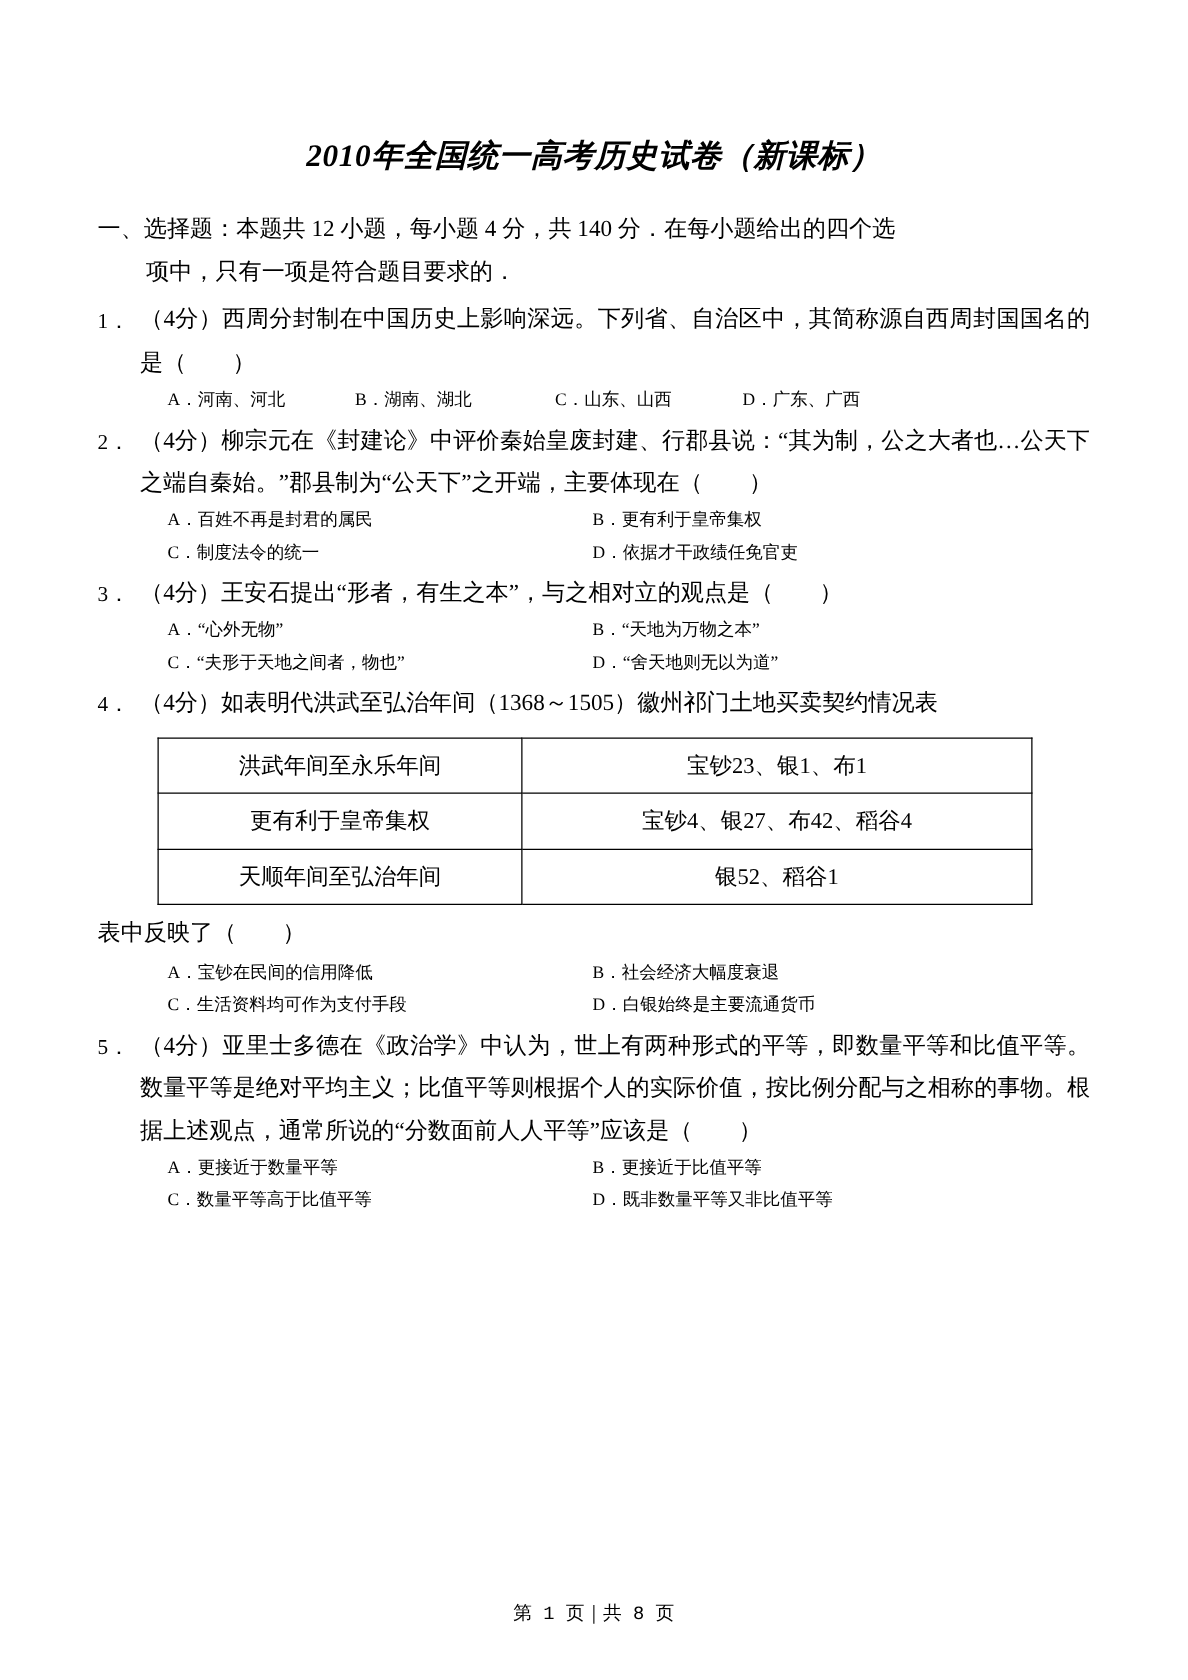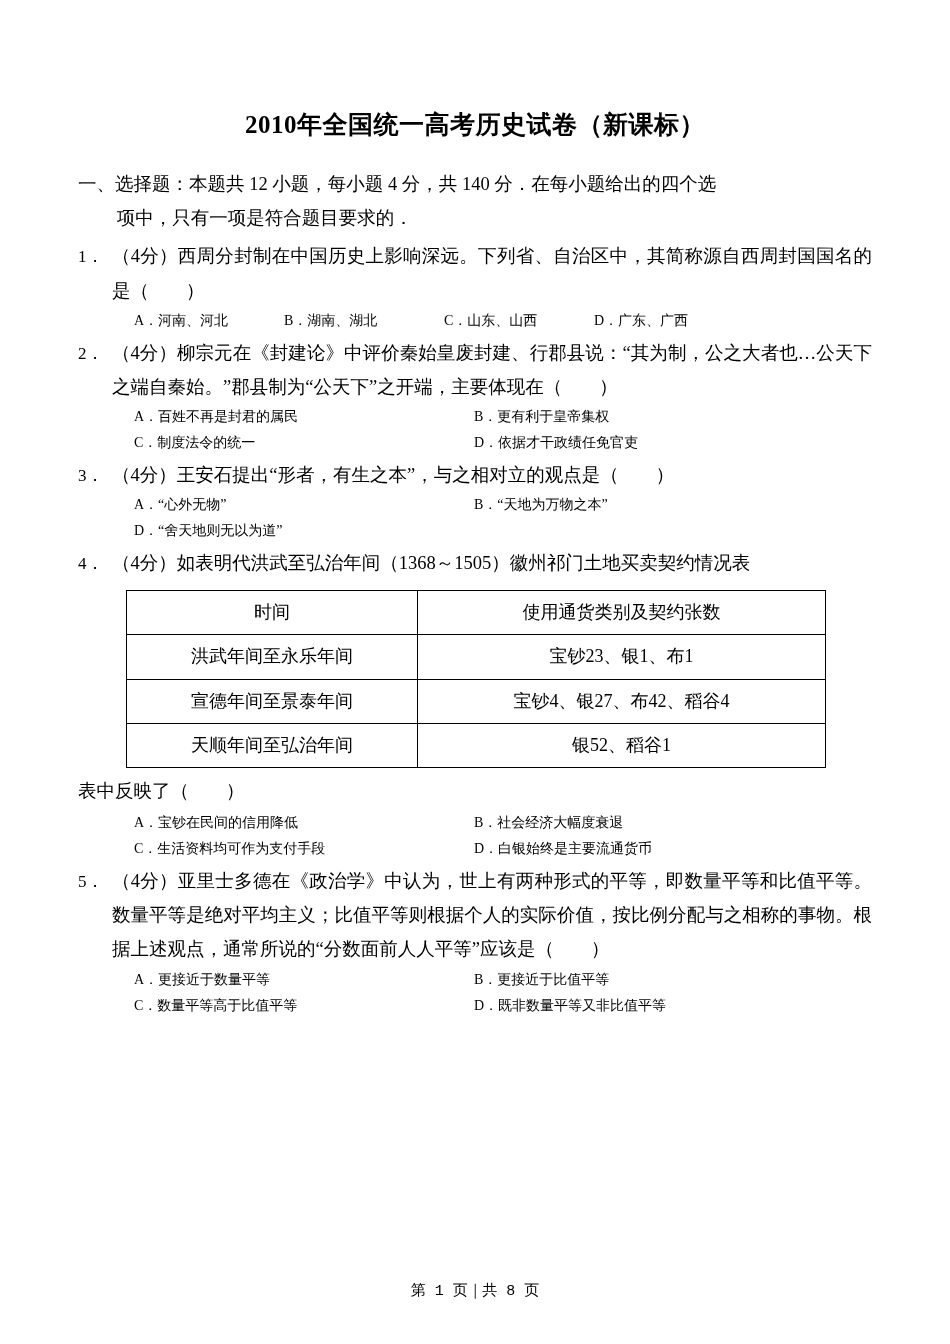--- a/index.html
+++ b/index.html
@@ -20,20 +20,21 @@
     box-sizing: border-box;
     padding: 100px 78px 40px 78px;
     position: relative;
   }
   .doc-title {
     text-align: center;
     font-size: 25px;
     font-weight: bold;
     margin: 8px 0 26px 0;
     letter-spacing: 0.5px;
+    font-style: italic;
   }
   .section-head {
     font-size: 18.5px;
     line-height: 1.85;
     text-indent: 0;
     margin-bottom: 4px;
   }
   .section-head .ind {
     display: block;
     text-indent: 2.1em;
@@ -153,43 +154,40 @@
     <div class="q-body">
       <div class="q-num">3．</div>
       <div class="q-text">（4分）王安石提出“形者，有生之本”，与之相对立的观点是（　　）</div>
     </div>
     <div class="opts">
       <div class="opts-row two">
         <span class="opt">A．“心外无物”</span>
         <span class="opt">B．“天地为万物之本”</span>
       </div>
       <div class="opts-row two">
+        <span class="opt">C．“夫形于天地之间者，物也”</span>
         <span class="opt">D．“舍天地则无以为道”</span>
       </div>
     </div>
   </div>
 
   <div class="q">
     <div class="q-body">
       <div class="q-num">4．</div>
       <div class="q-text">（4分）如表明代洪武至弘治年间（1368～1505）徽州祁门土地买卖契约情况表</div>
     </div>
 
     <table class="tbl">
       <tbody>
-        <tr>
-          <td class="c1">时间</td>
-          <td class="c2">使用通货类别及契约张数</td>
-        </tr>
         <tr>
           <td class="c1">洪武年间至永乐年间</td>
           <td class="c2">宝钞23、银1、布1</td>
         </tr>
         <tr>
-          <td class="c1">宣德年间至景泰年间</td>
+          <td class="c1">更有利于皇帝集权</td>
           <td class="c2">宝钞4、银27、布42、稻谷4</td>
         </tr>
         <tr>
           <td class="c1">天顺年间至弘治年间</td>
           <td class="c2">银52、稻谷1</td>
         </tr>
       </tbody>
     </table>
 
     <div class="after-table">表中反映了（　　）</div>

